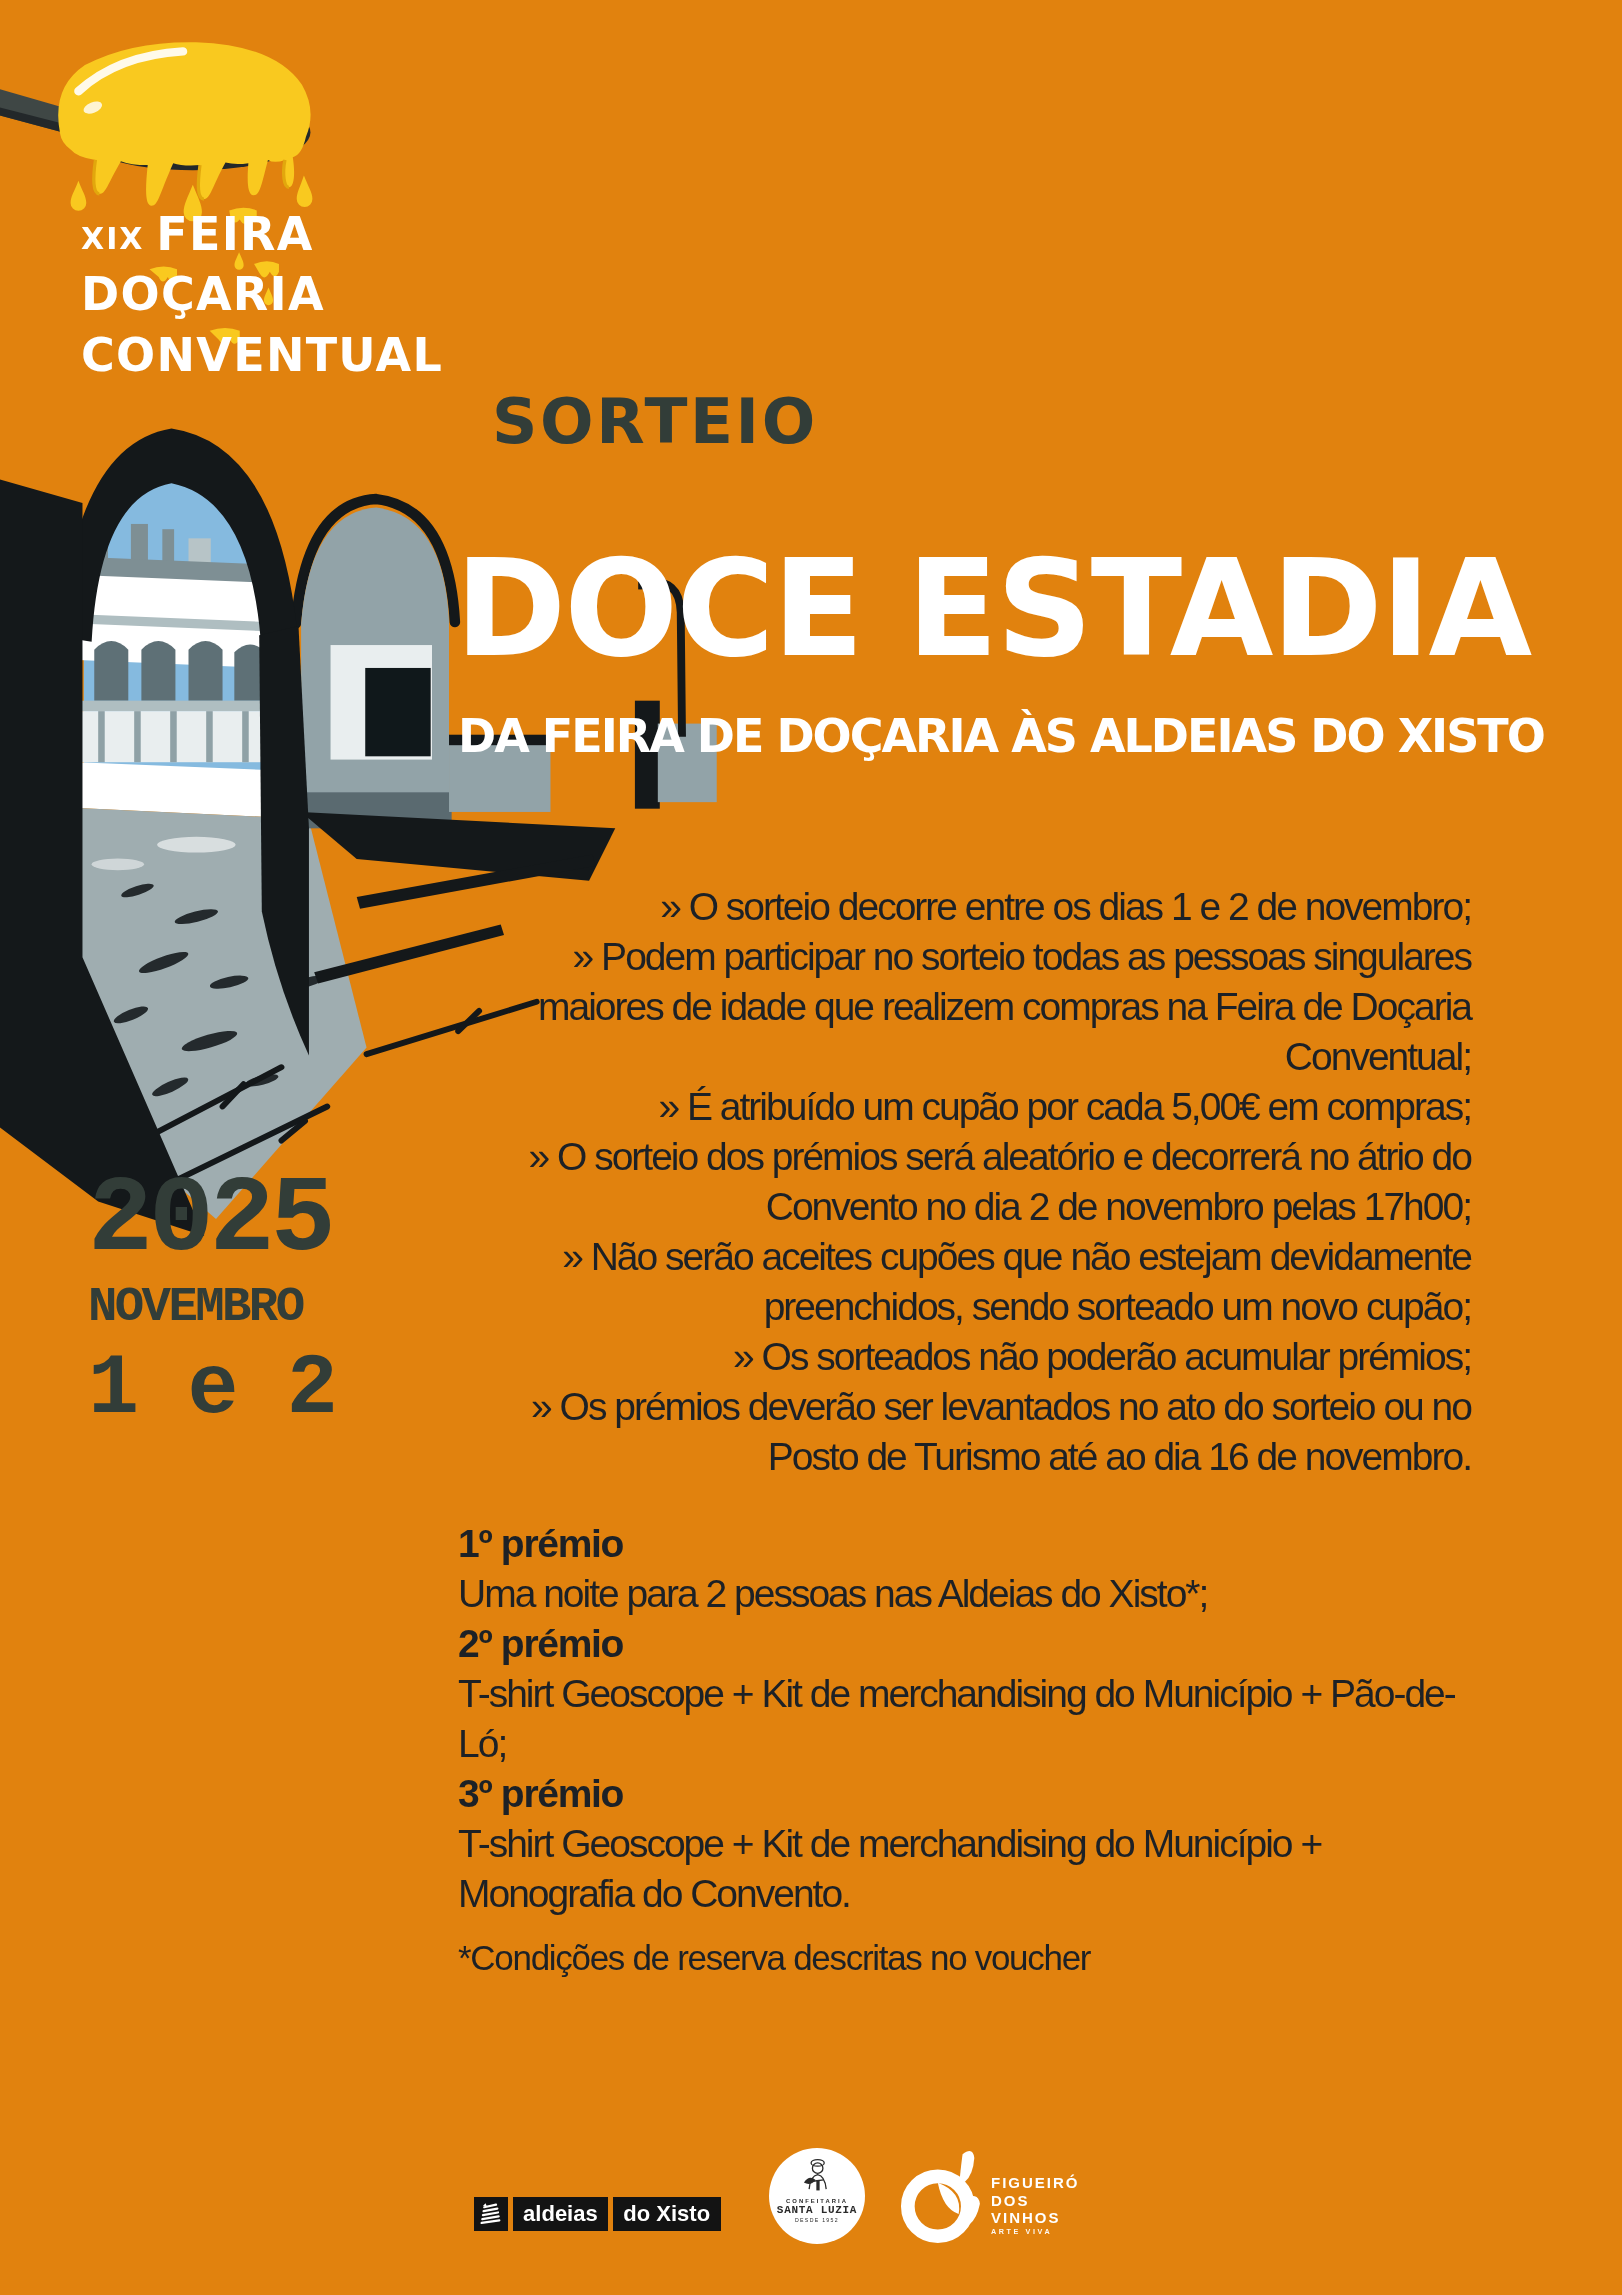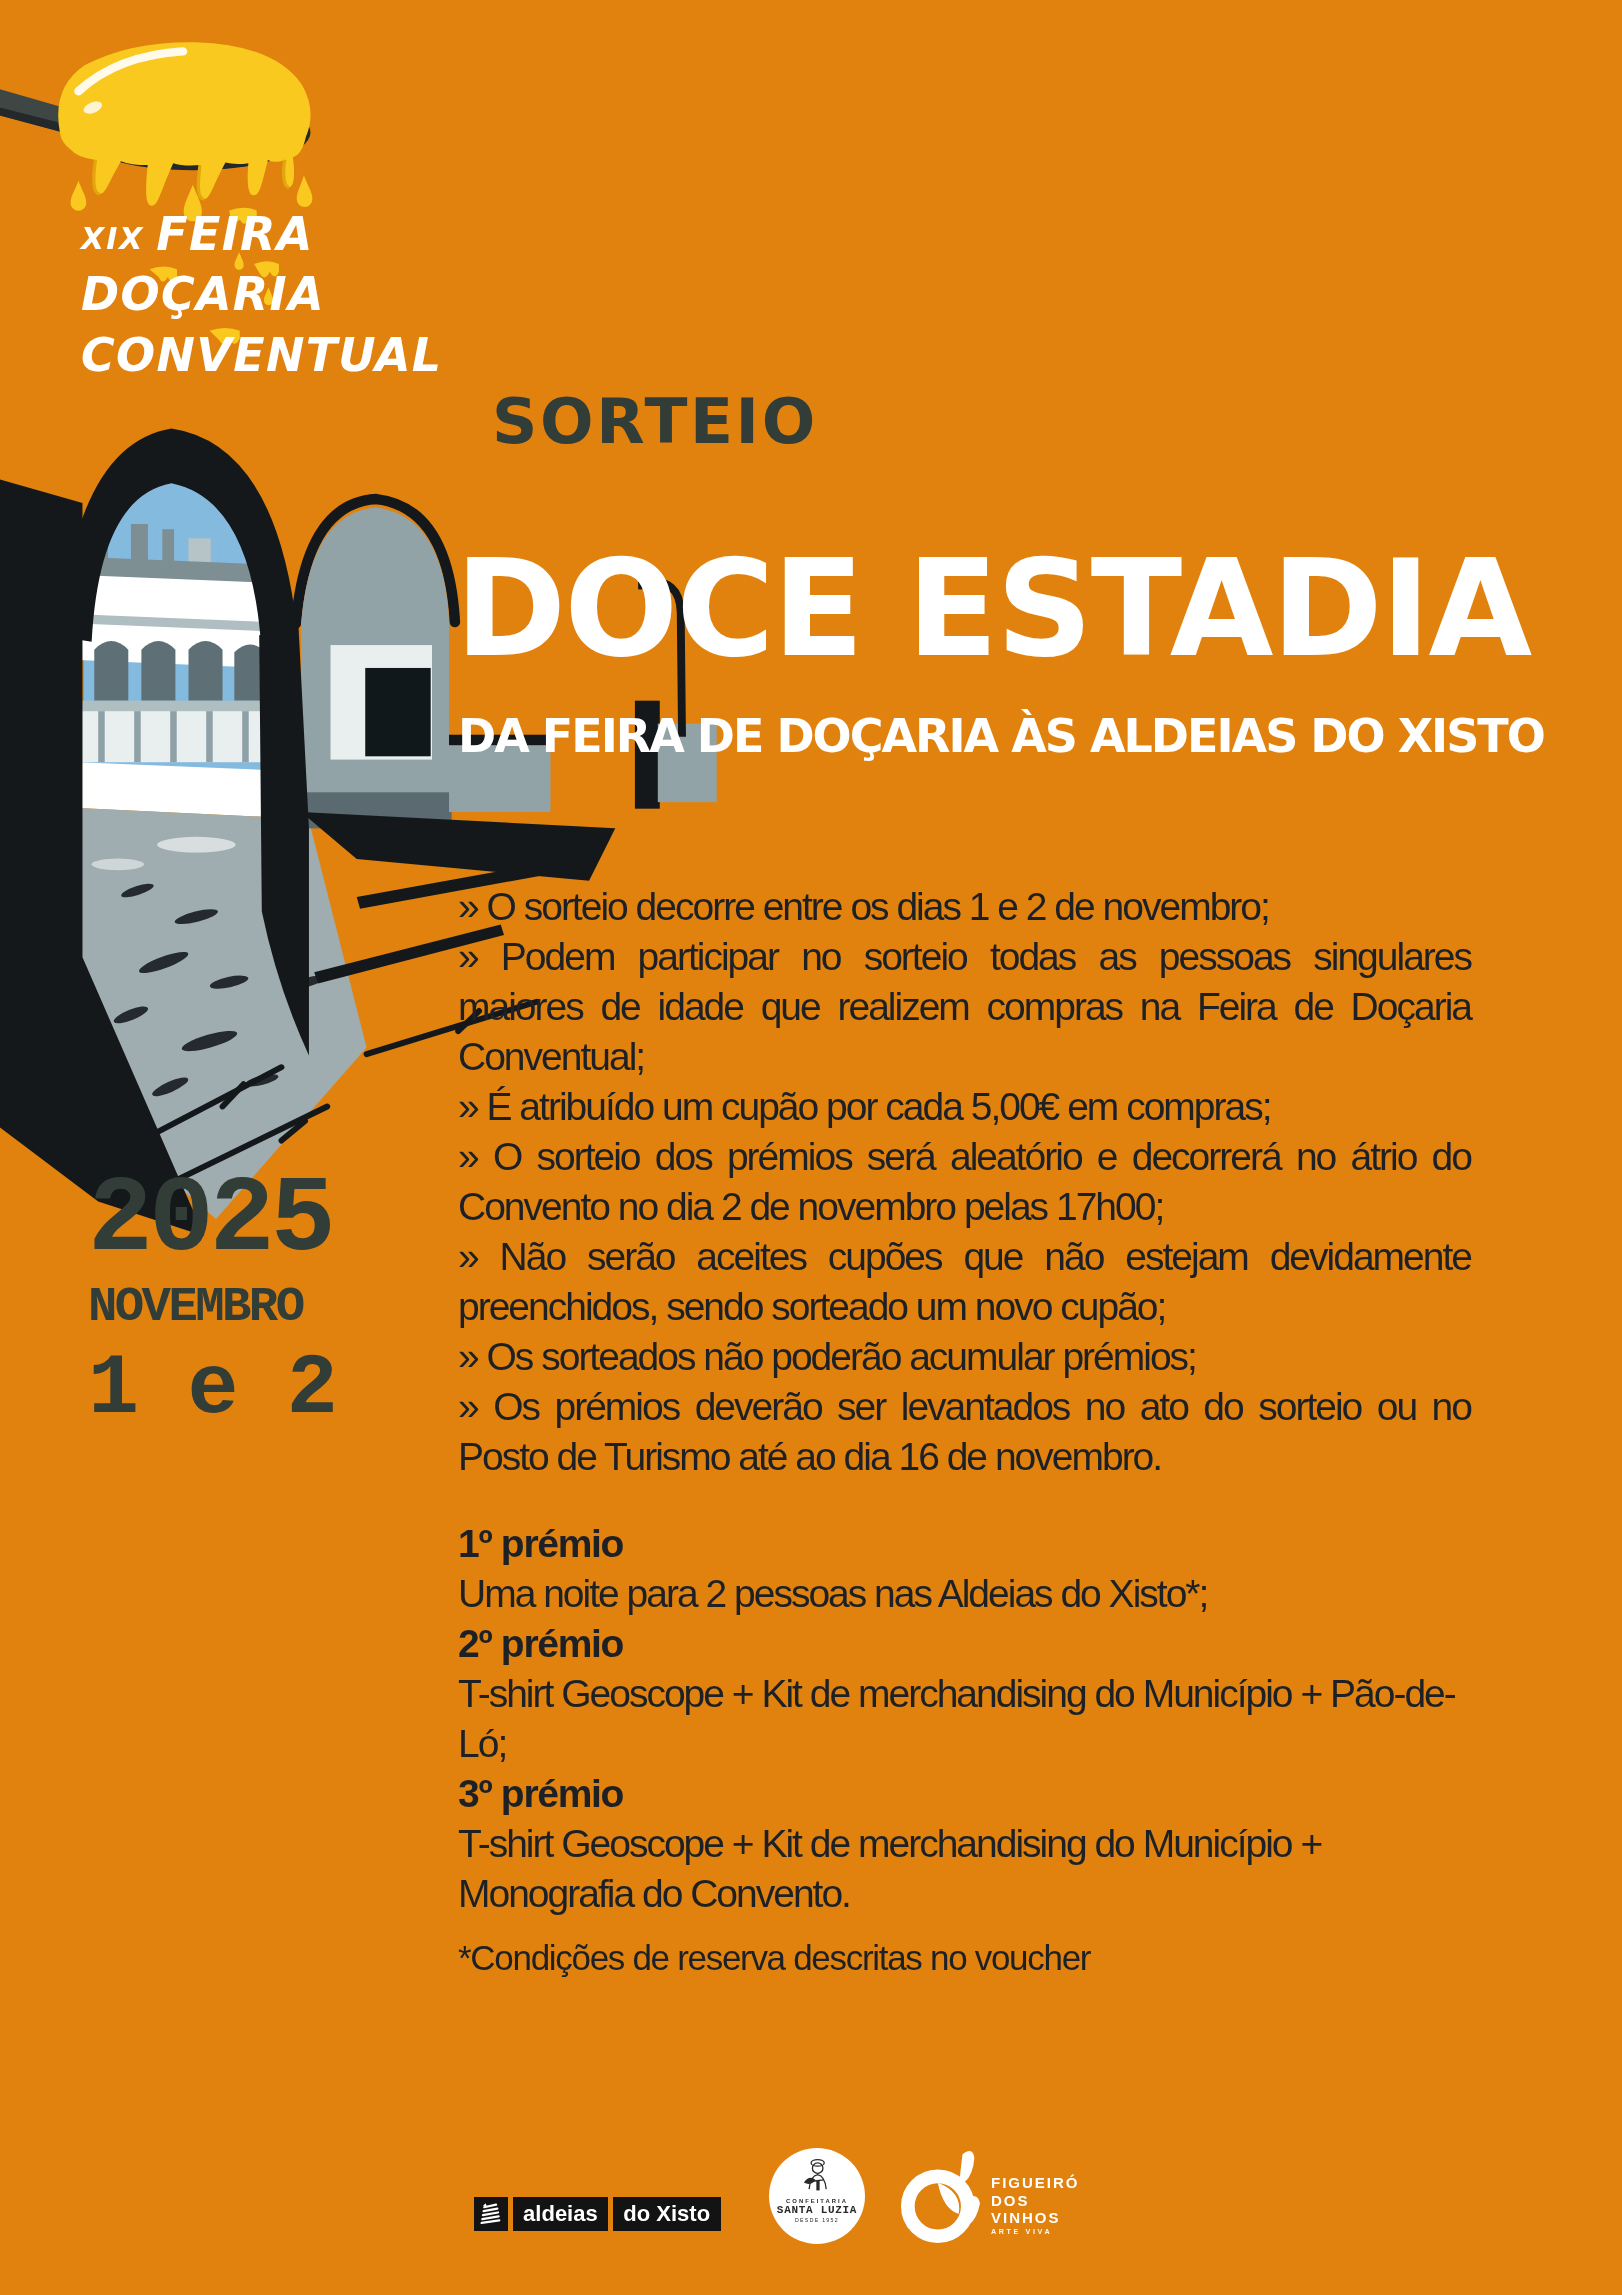--- a/index.html
+++ b/index.html
@@ -4,34 +4,34 @@
 <style>
   html,body{margin:0;padding:0;background:#888;}
   .poster{
     position:relative;width:1623px;height:2295px;overflow:hidden;
     background:#E1820E;
     font-family:"Liberation Sans",sans-serif;
   }
   .abs{position:absolute;}
   
   .event-name{left:81px;top:211px;color:#fff;font-family:"DejaVu Sans",sans-serif;font-weight:bold;line-height:1;}
-  .event-line{display:block;margin-bottom:14.4px;font-size:46px;letter-spacing:1.3px;font-style:italic;}
+  .event-line{display:block;margin-bottom:14.4px;font-size:46px;letter-spacing:1.3px;}
   .edition{font-size:30px;font-weight:bold;letter-spacing:2px;margin-right:11.8px;vertical-align:1.3px;}
   
   .kicker{left:492px;top:390px;font-family:"DejaVu Sans",sans-serif;font-weight:bold;font-size:63px;letter-spacing:2.6px;color:#323D38;line-height:1;}
   .title{left:455px;top:542px;font-family:"DejaVu Sans",sans-serif;font-weight:bold;font-size:134px;letter-spacing:-2px;color:#FFFFFF;line-height:1;white-space:nowrap;}
   .subtitle{left:458px;top:713px;font-family:"DejaVu Sans",sans-serif;font-weight:bold;font-size:46px;letter-spacing:-2px;color:#FFFFFF;line-height:1;white-space:nowrap;}
   
   .date-badge{left:88px;top:1166px;color:#323D38;font-family:Liberation Mono, monospace;font-weight:bold;line-height:1;}
   .date-year{font-size:108px;letter-spacing:-3.9px;display:block;}
   .date-month{font-size:49px;letter-spacing:-2.6px;display:block;margin-top:9.2px;}
   .date-days{font-size:85px;letter-spacing:-1.3px;display:block;margin-top:14.4px;}
   
   .rules{left:458px;top:882px;width:1013px;color:#1D2126;font-size:39px;letter-spacing:-2px;line-height:50px;}
-  .rules p{margin:0;}
+  .rules p{margin:0;text-align:right;}
   .just{text-align:justify;}
   .prizes{left:458px;top:1519px;width:1013px;color:#1D2126;font-size:39px;letter-spacing:-2px;line-height:50px;}
   .prize-label{font-weight:bold;letter-spacing:-1.3px;}
   .footnote{left:458px;top:1938px;color:#1D2126;font-size:35px;letter-spacing:-1.3px;}
   
   .aldeias{left:474px;top:2197px;display:flex;gap:4.6px;align-items:stretch;}
   .aldeias .box{background:#131313;color:#ffffff;height:34px;display:flex;align-items:center;justify-content:center;
     font-weight:bold;font-size:22px;letter-spacing:0;padding:0 10.5px;}
   .aldeias .iconbox{width:34px;padding:0;}
   .luzia{left:769px;top:2148px;width:96px;height:96px;background:#fff;border-radius:50%;

